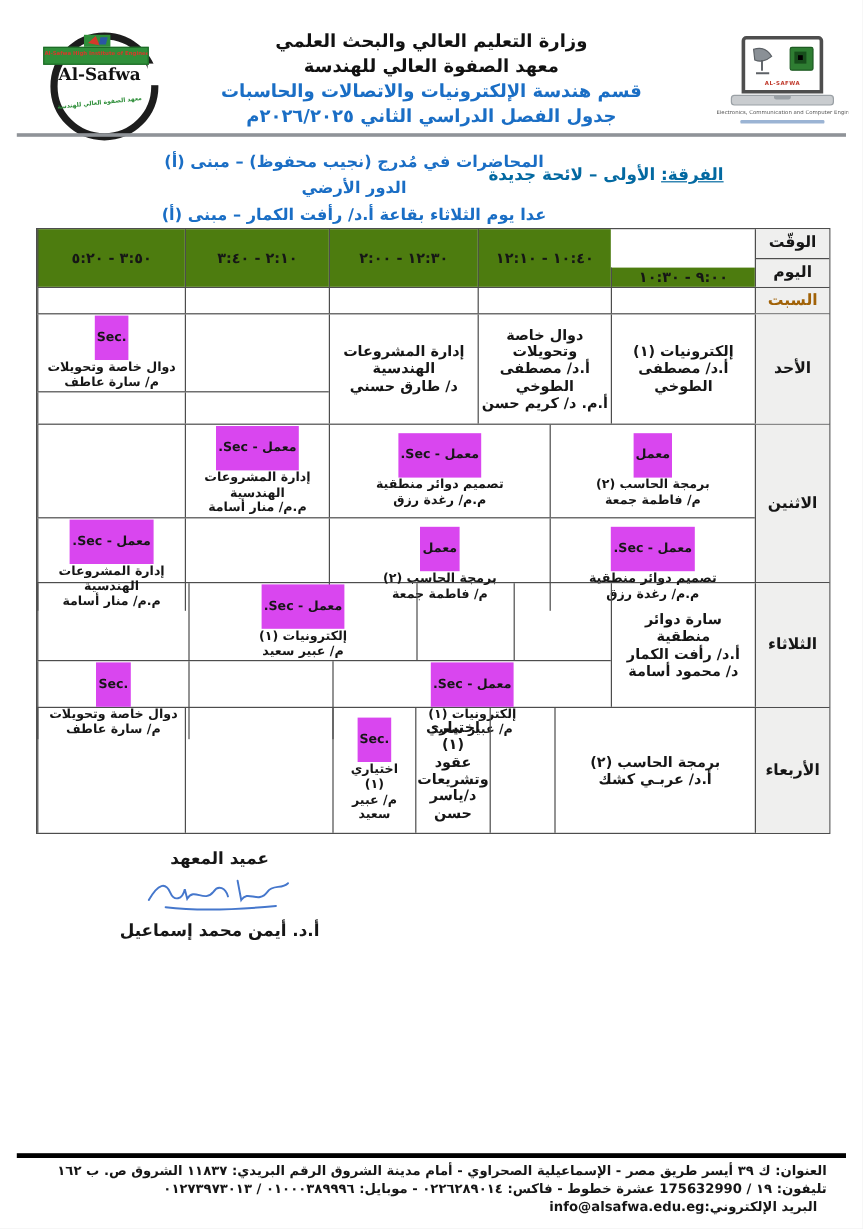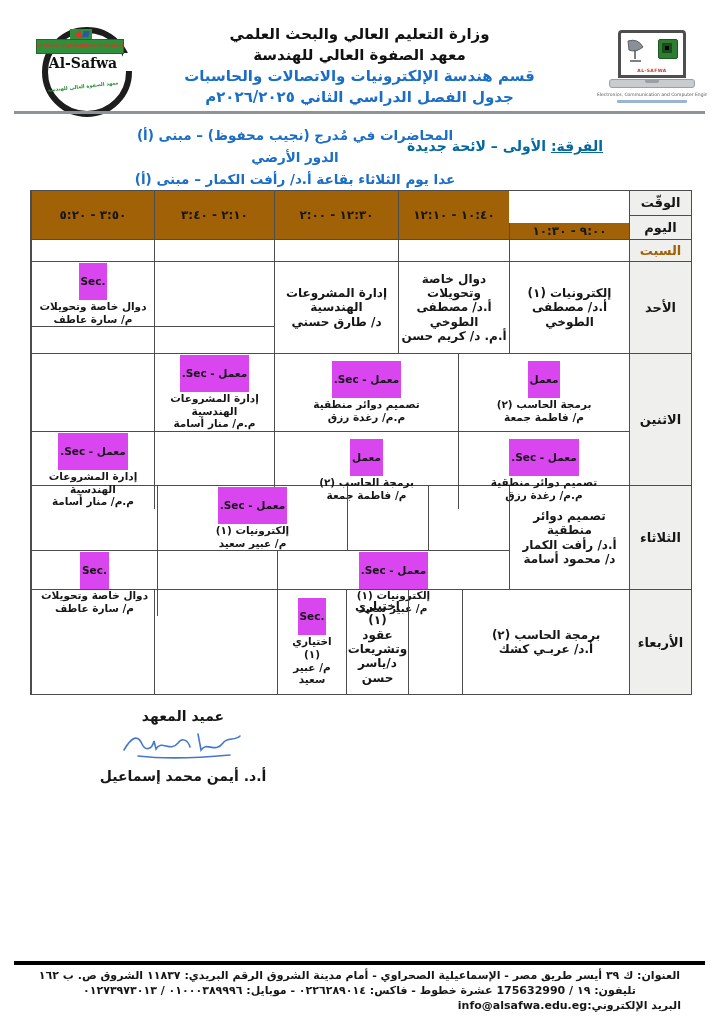--- a/index.html
+++ b/index.html
@@ -46,38 +46,38 @@
   .t-row{display:flex;direction:rtl;box-sizing:border-box;}
   .t-row + .t-row{border-top:1px solid #4d4d4d;}
   .cell,.day-cell,.time-cell,.seg-stack{box-sizing:border-box;}
   .day-cell,.time-cell,.cell{border-left:1px solid #4d4d4d;}
   .day-cell{flex:0 0 62px;background:#efefee;display:flex;flex-direction:column;align-items:center;justify-content:center;
     font-size:13px;font-weight:bold;}
   .day-cell.accent{color:#a16207;}
   .day-head{display:flex;flex-direction:column;}
   .day-head .half{flex:1;display:flex;align-items:center;justify-content:center;width:100%;}
   .day-head .half:first-child{border-bottom:1px solid #4d4d4d;}
-  .time-cell{flex:0 0 auto;background:#a16207;display:flex;align-items:center;justify-content:center;
+  .time-cell{flex:0 0 auto;background:#4d7c0f;display:flex;align-items:center;justify-content:center;
     font-size:12px;font-weight:bold;white-space:nowrap;}
   .cell{display:flex;flex-direction:column;align-items:center;justify-content:center;text-align:center;
     font-weight:bold;font-size:12px;padding:1px 2px;overflow:hidden;}
   .cell.sec{font-size:10.5px;}
   .seg-stack{display:flex;flex-direction:column;}
   .sub-row{display:flex;direction:rtl;flex:1;box-sizing:border-box;}
   .sub-row.top{border-bottom:1px solid #4d4d4d;}
   .ln{line-height:1.2;}
   .hl{background:#d946ef;padding:12px 2px;line-height:1.25;display:inline-block;}
   
   .dean{position:absolute;left:88px;top:708px;width:190px;text-align:center;}
   .dean-title{font-size:14px;font-weight:bold;}
   .dean-sign{margin:4px 0 2px;}
   .dean-name{font-size:14px;font-weight:bold;}
   
   .foot-rule{position:absolute;left:14px;right:14px;top:961px;height:4px;background:#000;}
-  .footer{position:absolute;left:30px;right:30px;top:968px;font-size:11px;font-weight:bold;line-height:15px;text-align:center;}
+  .footer{position:absolute;left:30px;right:30px;top:968px;font-size:11px;font-weight:bold;line-height:15px;}
   .foot-line3{display:flex;direction:rtl;justify-content:space-between;padding:0 8px 0 60px;}
 </style>
 </head>
 <body>
 
 <div class="page">
 
   <div class="logo-round">
     <div class="lr-ring"></div>
     <div class="lr-gap"></div>
@@ -210,21 +210,21 @@
               <div class="ln">إدارة المشروعات</div>
               <div class="ln">الهندسية</div>
               <div class="ln">م.م/ منار أسامة</div>
             </div>
           </div>
         </div>
       </div>
       <div class="t-row" style="height: 104px;">
         <div class="day-cell">الثلاثاء</div>
         <div class="cell" style="flex: 0 0 120px;">
-          <div class="ln">تصميم دوائر</div>
+          <div class="ln">سارة دوائر</div>
           <div class="ln">منطقية</div>
           <div class="ln">أ.د/ رأفت الكمار</div>
           <div class="ln">د/ محمود أسامة</div>
         </div>
         <div class="seg-stack" style="flex: 0 0 478px;">
           <div class="sub-row top">
             <div class="cell" style="flex: 0 0 81px;"></div>
             <div class="cell" style="flex: 0 0 81px;"></div>
             <div class="cell sec" style="flex: 0 0 190px;">
               <div class="ln"><div class="hl" dir="auto">معمل - Sec.</div></div>

